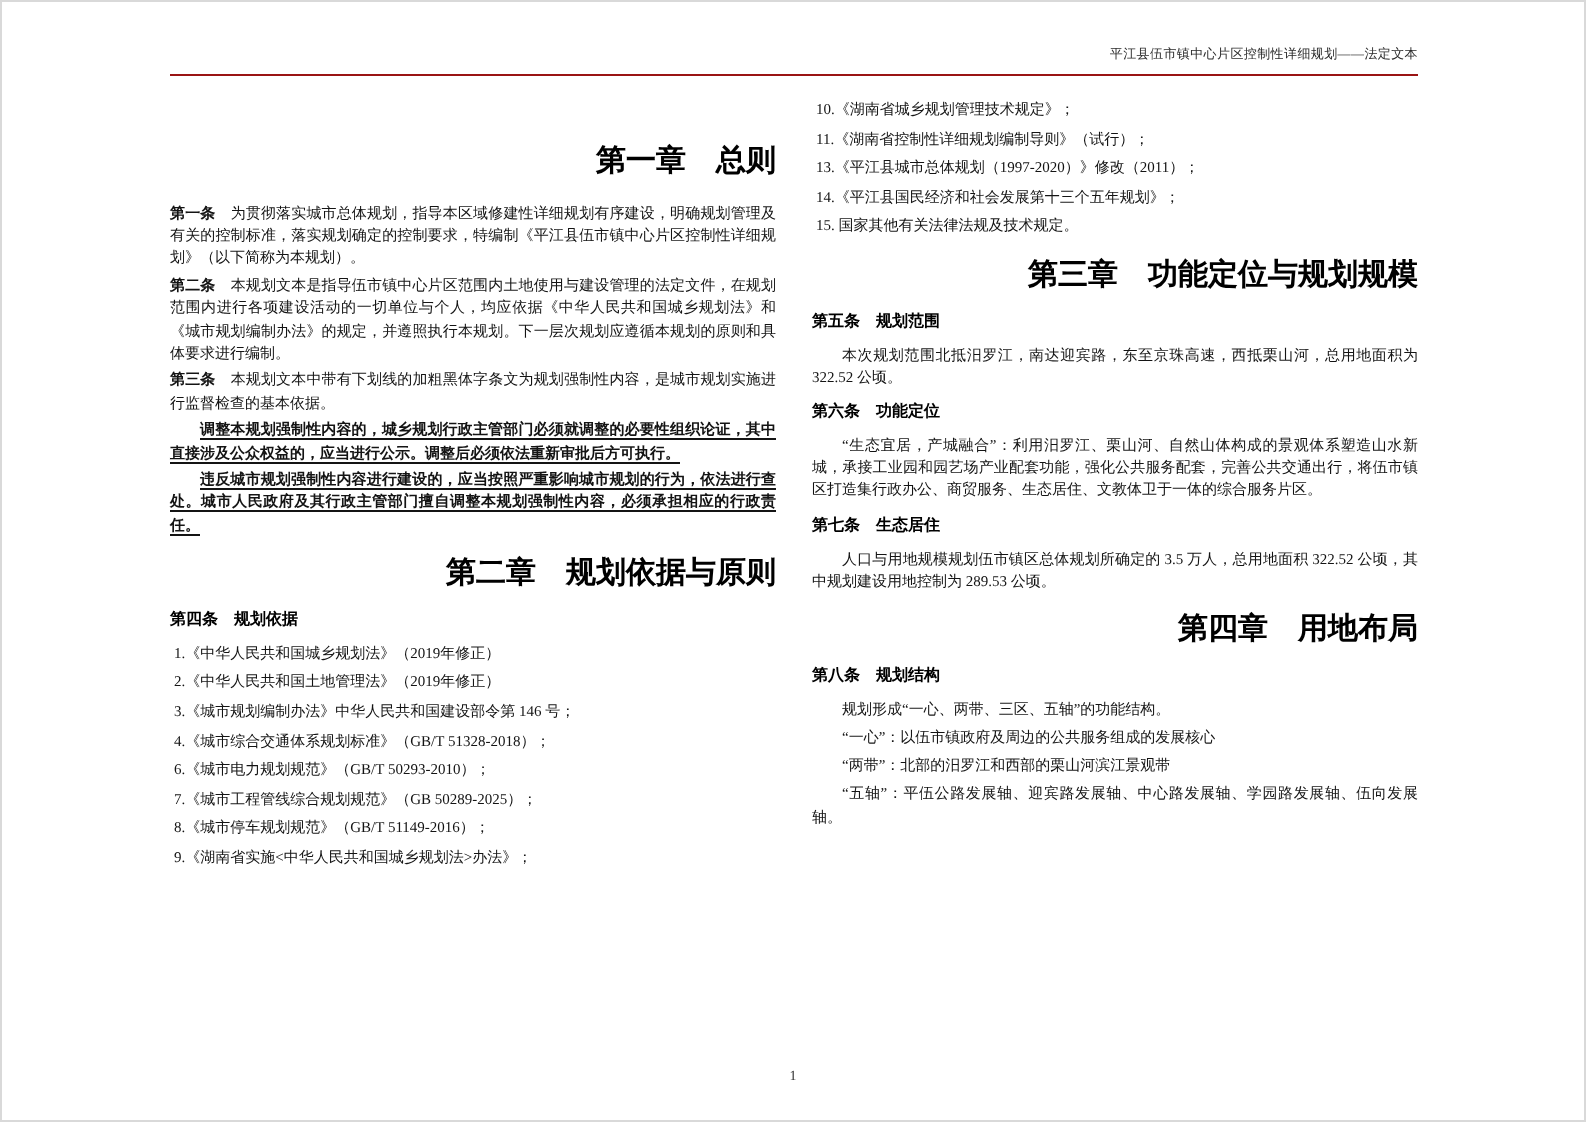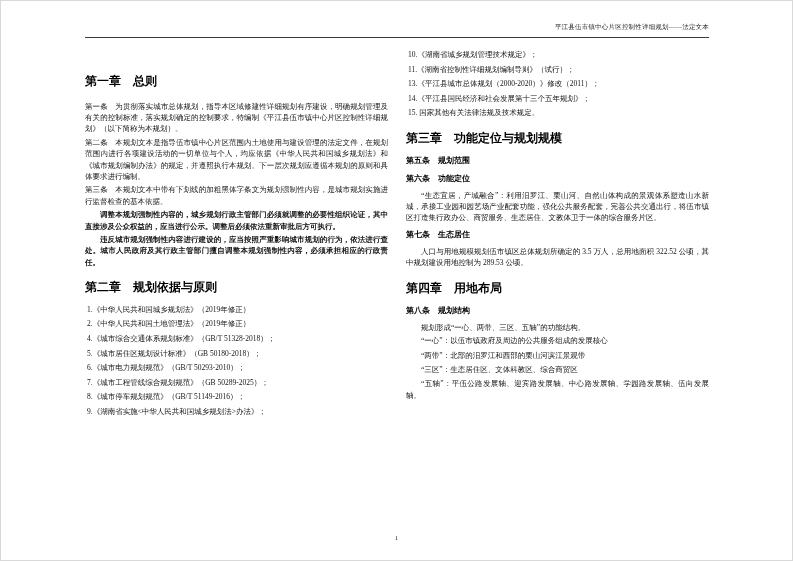--- a/index.html
+++ b/index.html
@@ -15,27 +15,27 @@
   }
   .header-rule {
     position:absolute; top:36px; left:84px; right:83px;
     border-top:1.4px solid #9a1414;
   }
   .content {
     position:absolute; top:48px; left:84px; right:83px; bottom:28px;
     display:flex; gap:18px;
   }
   .col { flex:1; font-size:7.5px; line-height:11.2px; color:#141414; text-align:justify; }
-  .chapter-title { text-align:left; font-weight:bold; font-size:12px; line-height:13px; color:#000; }
+  .chapter-title { text-align:right; font-weight:bold; font-size:15px; line-height:13px; color:#000; }
   .ch1 { margin:26px 0 13px; }
   .ch-mid { margin:13px 0 10px;font-family:Liberation Serif, serif; }
   .article { margin-bottom:2.5px; }
-  .article .label { font-weight:normal; }
+  .article .label { font-weight:bold; }
   .indent { text-indent:2em; }
-  .mandatory { font-weight:bold; text-indent:2em; text-underline-offset:1.5px; margin-bottom:2.5px; }
+  .mandatory { font-weight:bold; text-indent:2em; text-decoration:underline; text-underline-offset:1.5px; margin-bottom:2.5px; }
   .article-title { font-weight:bold; font-size:8px; line-height:12px; margin:6px 0 5px; color:#000; }
   .list-item { margin-bottom:3.4px; padding-left:2px; }
   .sub-line { text-indent:2em; margin-bottom:3.2px; }
   .para { margin-bottom:2.5px; }
   .footer-num {
     position:absolute; bottom:18px; left:0; right:0;
     text-align:center; font-size:7px; color:#333;
   }
 </style>
 </head>
@@ -54,55 +54,56 @@
       <p class="article"><span class="label">第一条</span>　<span>为贯彻落实城市总体规划，指导本区域修建性详细规划有序建设，明确规划管理及有关的控制标准，落实规划确定的控制要求，特编制《平江县伍市镇中心片区控制性详细规划》（以下简称为本规划）。</span></p>
 
       <p class="article"><span class="label">第二条</span>　<span>本规划文本是指导伍市镇中心片区范围内土地使用与建设管理的法定文件，在规划范围内进行各项建设活动的一切单位与个人，均应依据《中华人民共和国城乡规划法》和《城市规划编制办法》的规定，并遵照执行本规划。下一层次规划应遵循本规划的原则和具体要求进行编制。</span></p>
 
       <p class="article"><span class="label">第三条</span>　<span>本规划文本中带有下划线的加粗黑体字条文为规划强制性内容，是城市规划实施进行监督检查的基本依据。</span></p>
 
       <p class="mandatory">调整本规划强制性内容的，城乡规划行政主管部门必须就调整的必要性组织论证，其中直接涉及公众权益的，应当进行公示。调整后必须依法重新审批后方可执行。</p>
       <p class="mandatory">违反城市规划强制性内容进行建设的，应当按照严重影响城市规划的行为，依法进行查处。城市人民政府及其行政主管部门擅自调整本规划强制性内容，必须承担相应的行政责任。</p>
 
       <div class="chapter-title ch-mid">第二章　规划依据与原则</div>
+      <div class="article-title">第四条　规划依据</div>
 
       <div class="list-item">1.《中华人民共和国城乡规划法》（2019年修正）</div>
       <div class="list-item">2.《中华人民共和国土地管理法》（2019年修正）</div>
+      <div class="list-item">3.《城市规划编制办法》中华人民共和国建设部令第 146 号；</div>
       <div class="list-item">4.《城市综合交通体系规划标准》（GB/T 51328-2018）；</div>
-      <div class="list-item">5.《城市居住区规划设计标准》（GB 50180-2018）；</div>
       <div class="list-item">6.《城市电力规划规范》（GB/T 50293-2010）；</div>
       <div class="list-item">7.《城市工程管线综合规划规范》（GB 50289-2025）；</div>
       <div class="list-item">8.《城市停车规划规范》（GB/T 51149-2016）；</div>
       <div class="list-item">9.《湖南省实施&lt;中华人民共和国城乡规划法&gt;办法》；</div>
     </div>
 
     <div class="col">
       <div class="list-item">10.《湖南省城乡规划管理技术规定》；</div>
       <div class="list-item">11.《湖南省控制性详细规划编制导则》（试行）；</div>
-      <div class="list-item">13.《平江县城市总体规划（2000-2020）》修改（2011）；</div>
+      <div class="list-item">13.《平江县城市总体规划（1997-2020）》修改（2011）；</div>
       <div class="list-item">14.《平江县国民经济和社会发展第十三个五年规划》；</div>
       <div class="list-item">15. 国家其他有关法律法规及技术规定。</div>
 
       <div class="chapter-title ch-mid">第三章　功能定位与规划规模</div>
 
       <div class="article-title">第五条　规划范围</div>
+      <p class="para indent">本次规划范围北抵汨罗江，南达迎宾路，东至京珠高速，西抵栗山河，总用地面积为 322.52 公顷。</p>
 
       <div class="article-title">第六条　功能定位</div>
       <p class="para indent">“生态宜居，产城融合”：利用汨罗江、栗山河、自然山体构成的景观体系塑造山水新城，承接工业园和园艺场产业配套功能，强化公共服务配套，完善公共交通出行，将伍市镇区打造集行政办公、商贸服务、生态居住、文教体卫于一体的综合服务片区。</p>
 
       <div class="article-title">第七条　生态居住</div>
       <p class="para indent">人口与用地规模规划伍市镇区总体规划所确定的 3.5 万人，总用地面积 322.52 公顷，其中规划建设用地控制为 289.53 公顷。</p>
 
       <div class="chapter-title ch-mid">第四章　用地布局</div>
 
       <div class="article-title">第八条　规划结构</div>
       <p class="para indent">规划形成“一心、两带、三区、五轴”的功能结构。</p>
 
       <div class="sub-line">“一心”：以伍市镇政府及周边的公共服务组成的发展核心</div>
       <div class="sub-line">“两带”：北部的汨罗江和西部的栗山河滨江景观带</div>
-      <div class="sub-line">“三区”：生态居住区、文体科教区、综合商贸区</div>
       <div class="sub-line">“五轴”：平伍公路发展轴、迎宾路发展轴、中心路发展轴、学园路发展轴、伍向发展轴。</div>
     </div>
 
   </div>
 
   <div class="footer-num">1</div>
 </div>
 
 </body></html>

